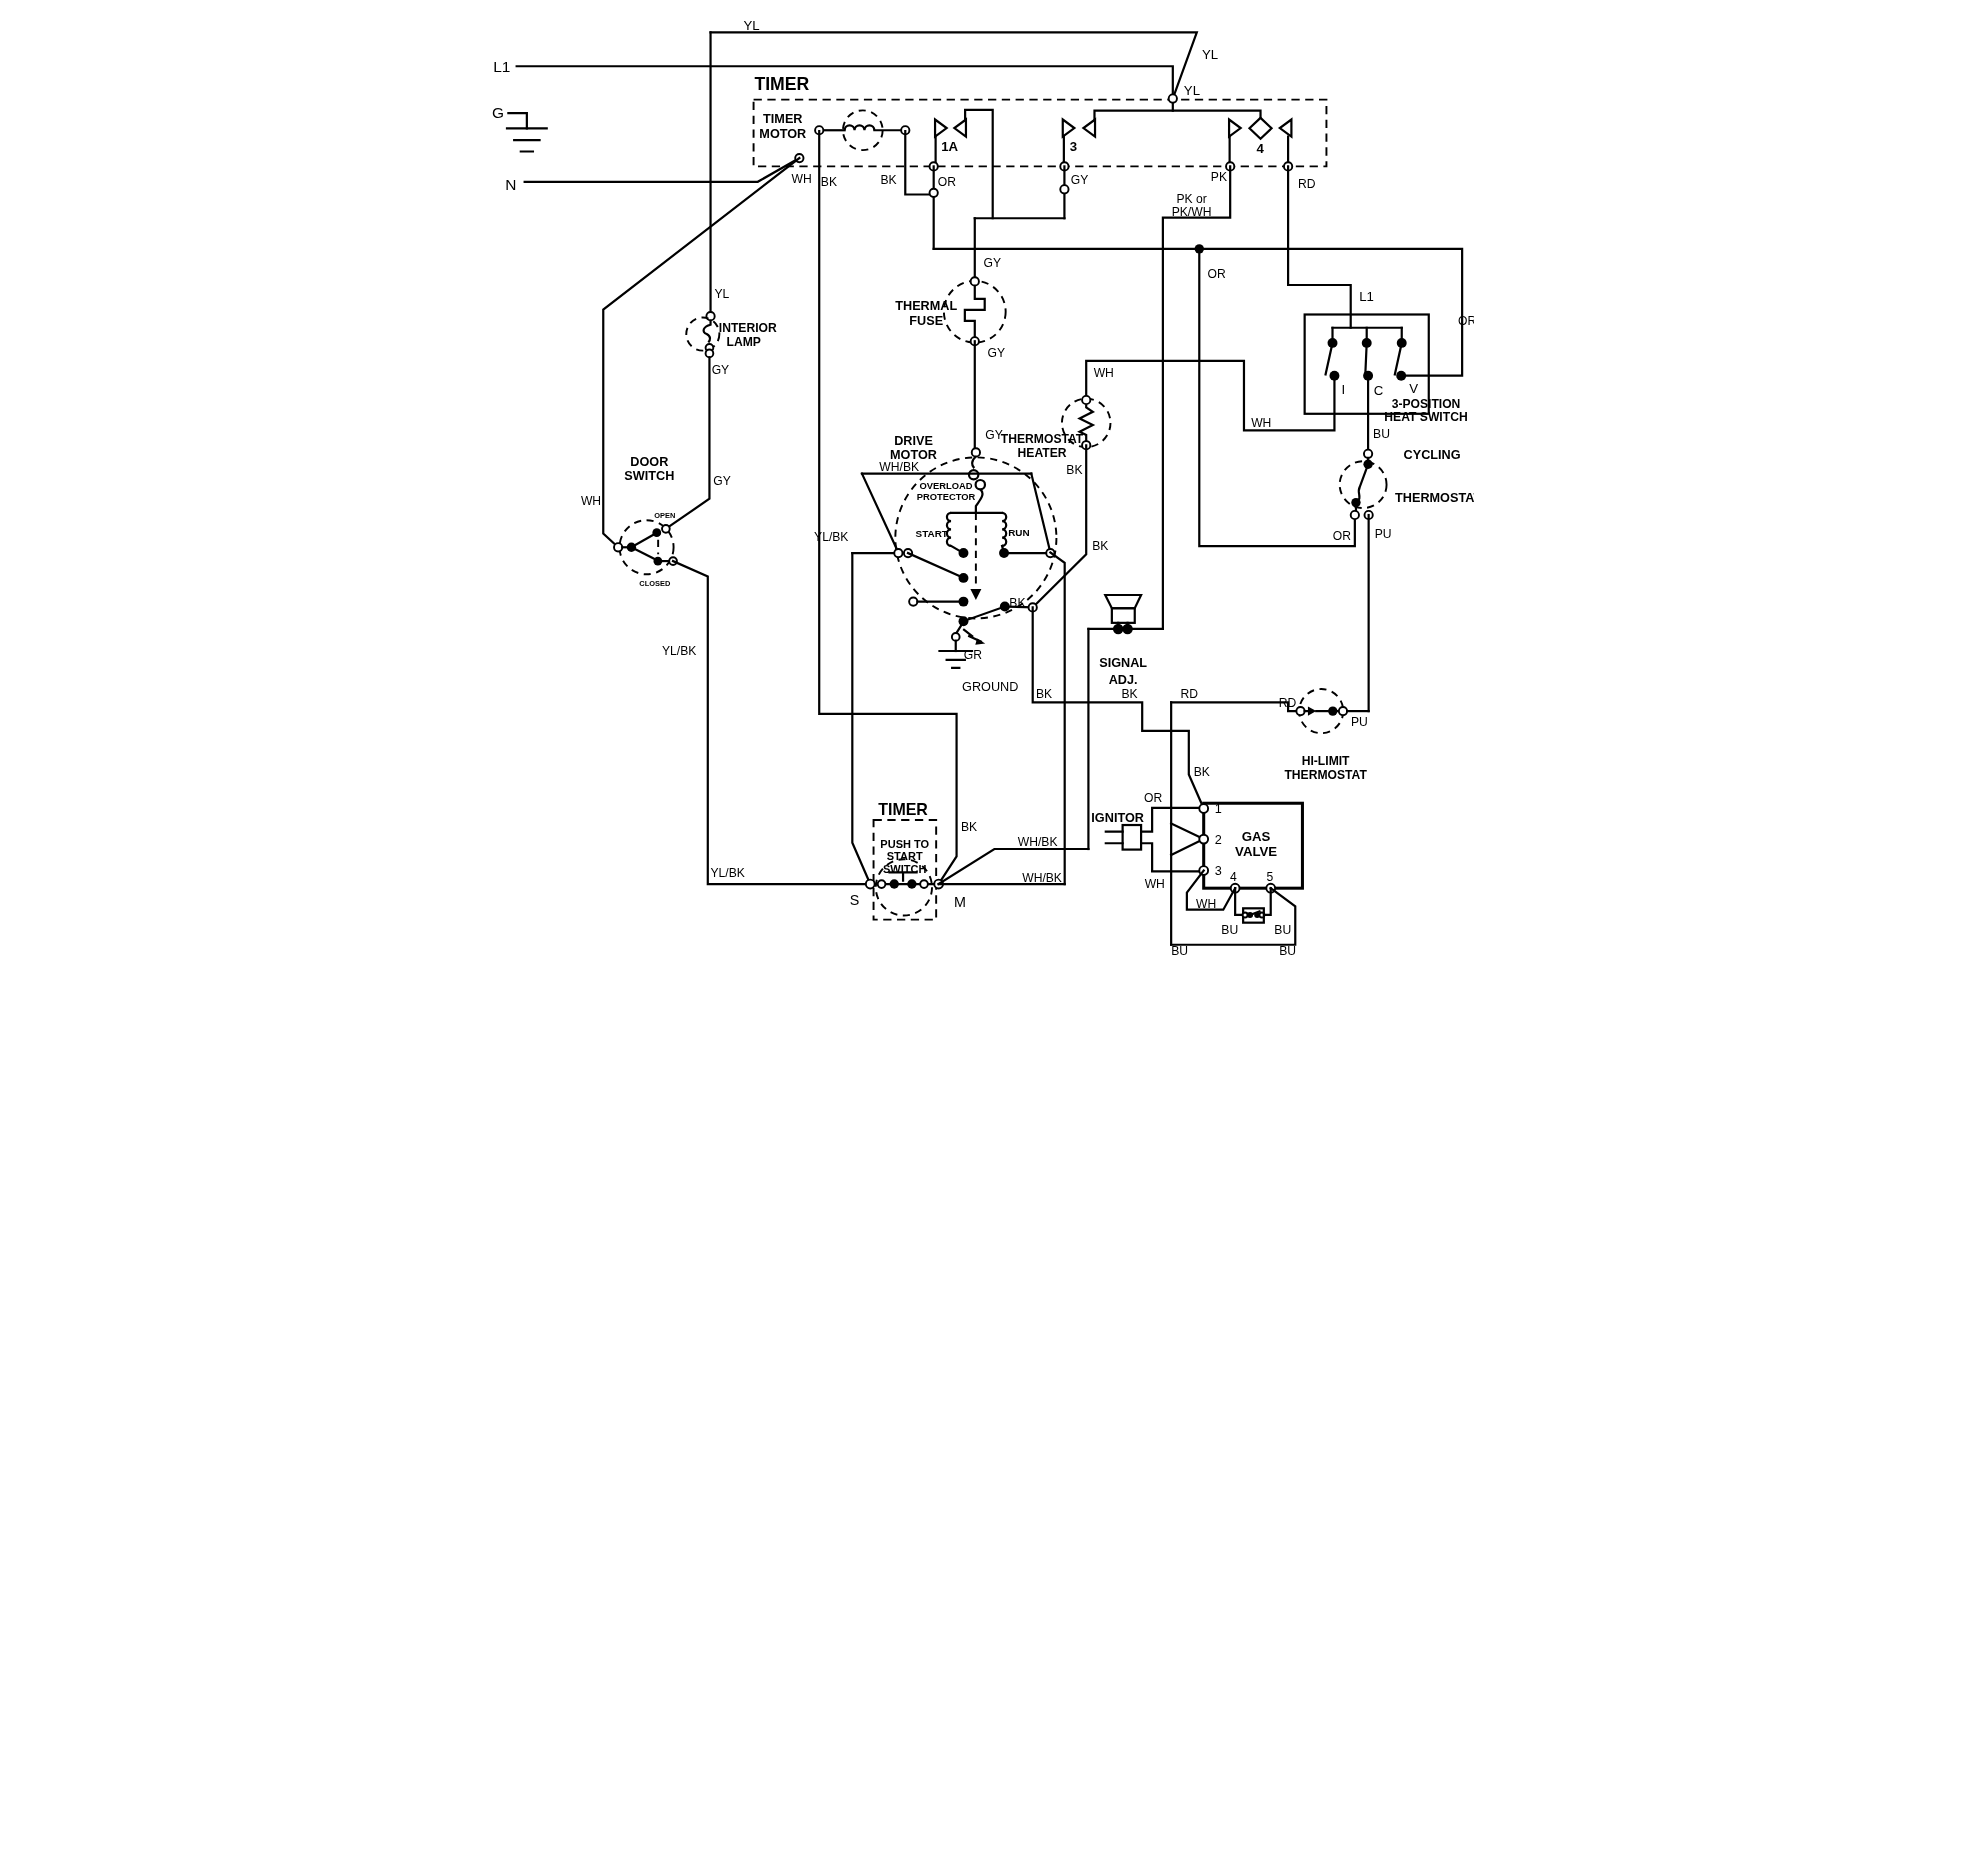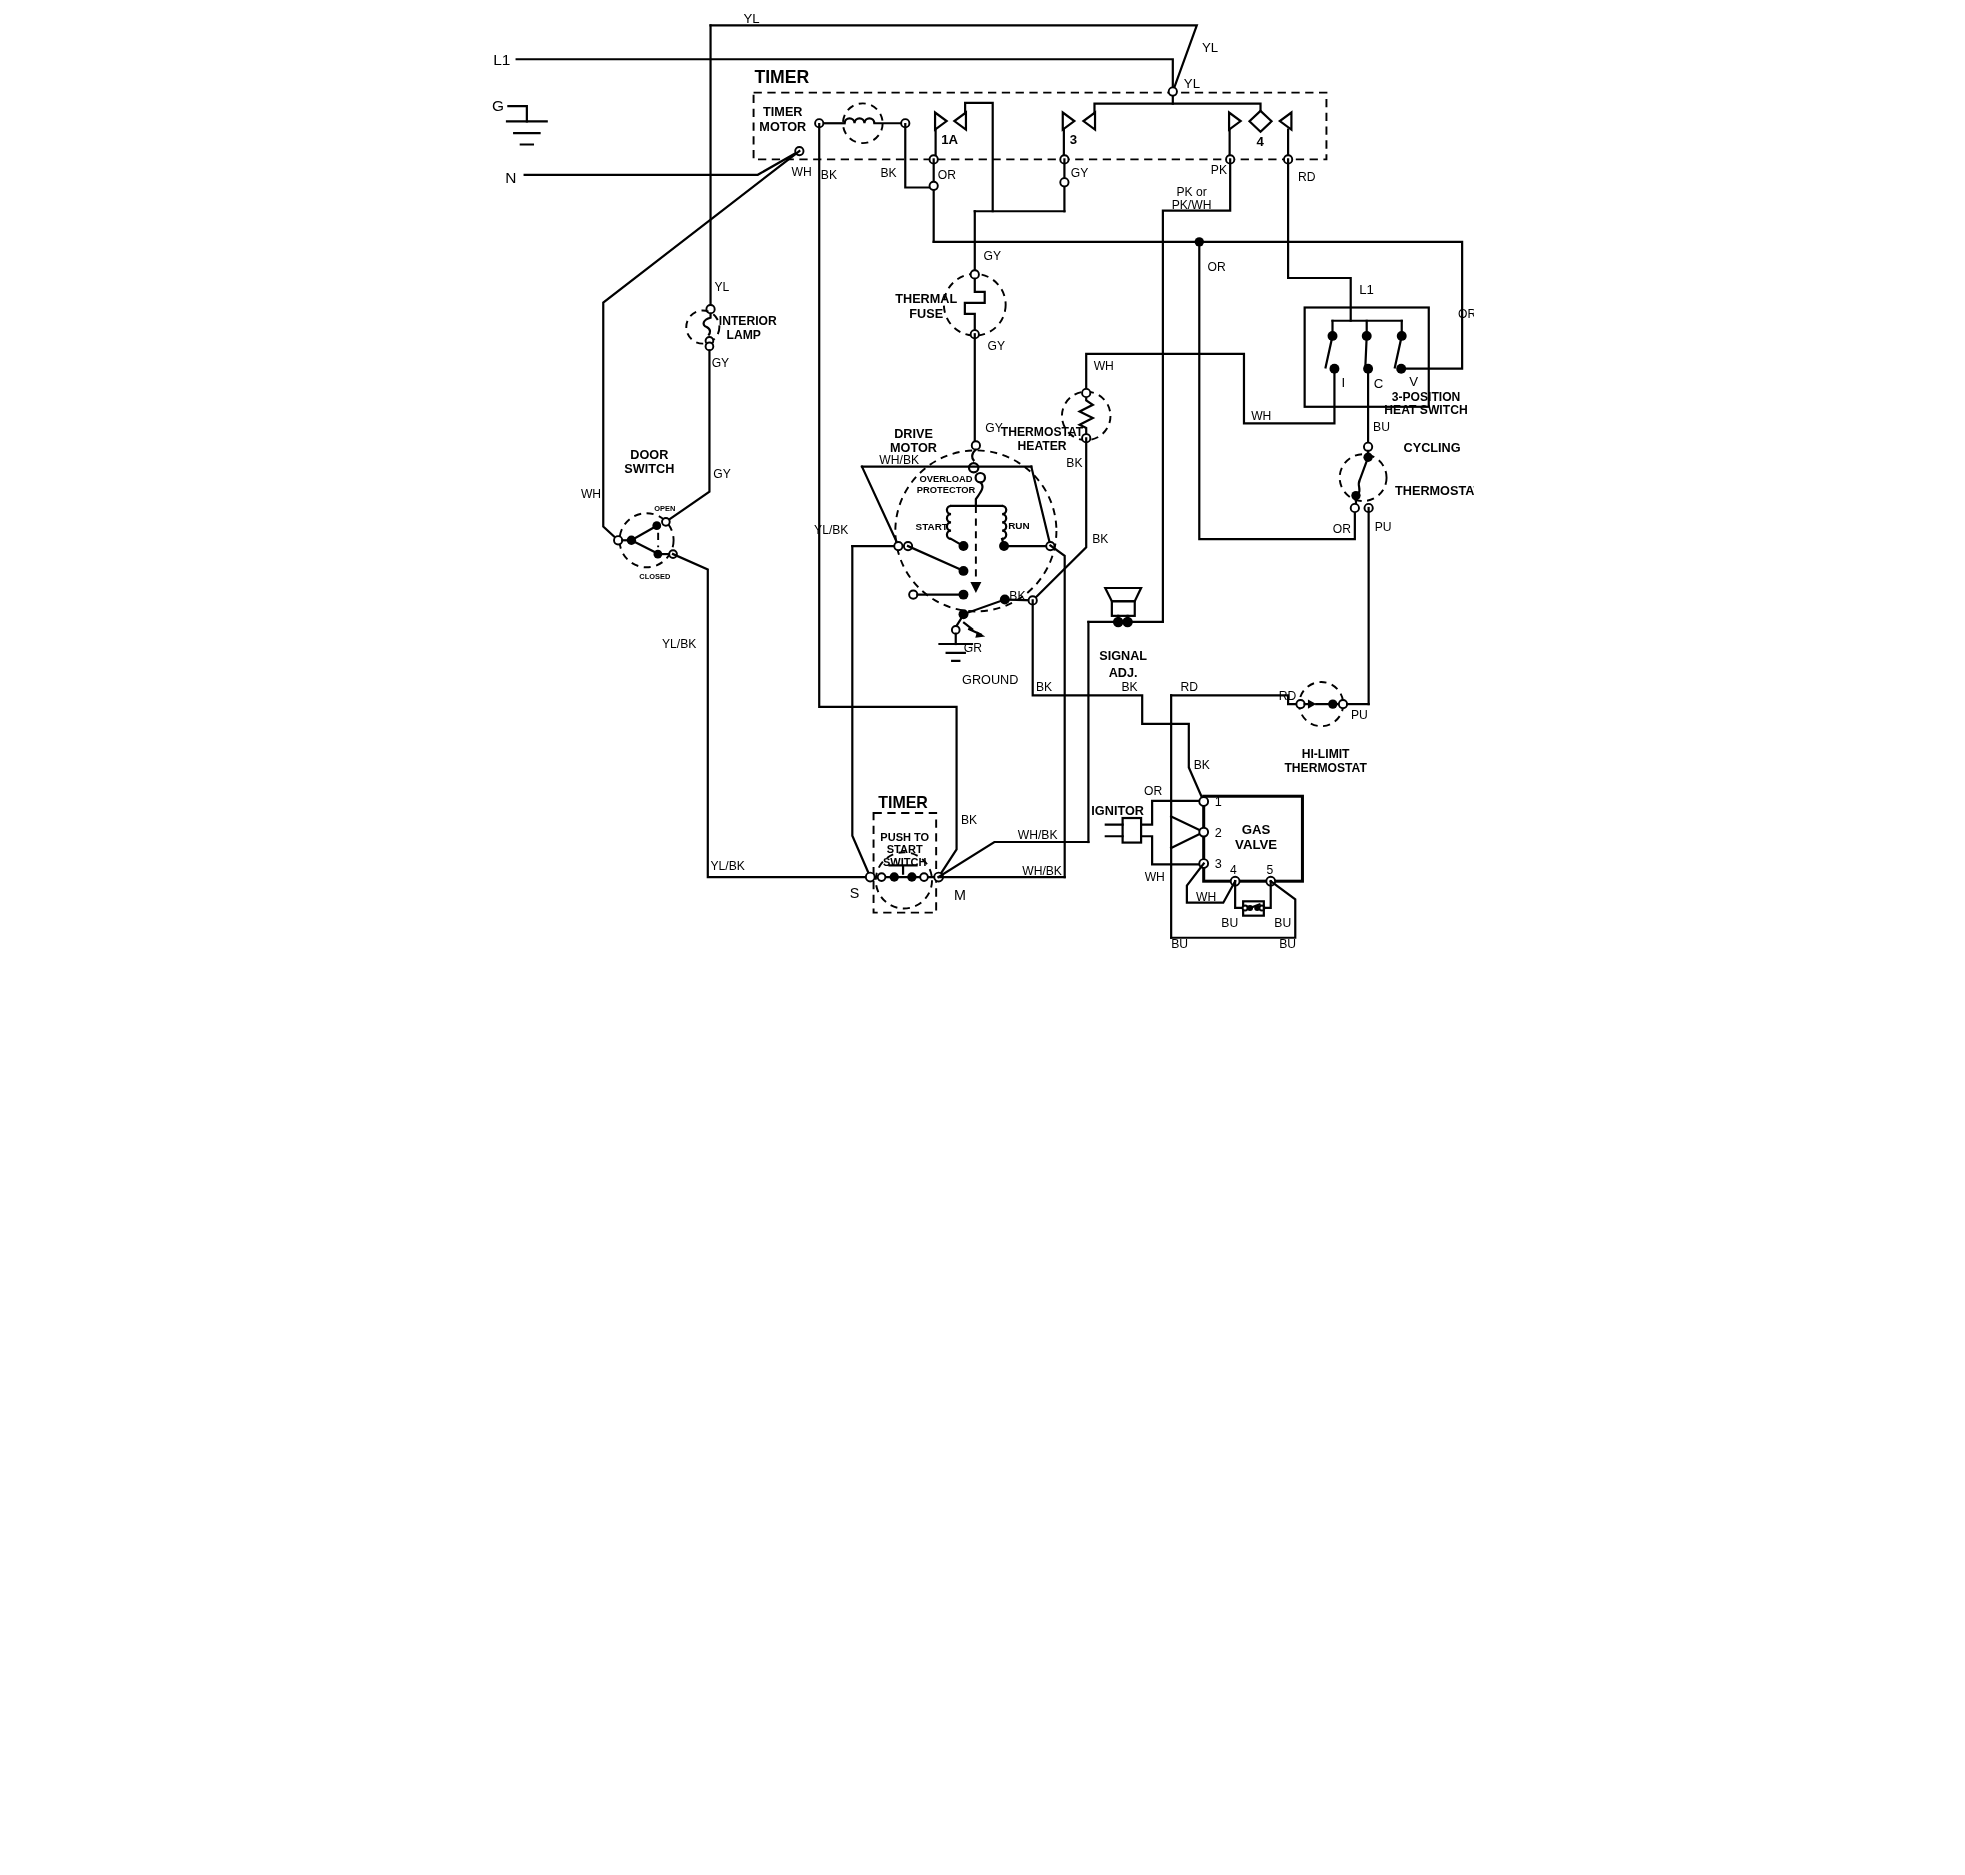--- a/index.html
+++ b/index.html
@@ -1,16 +1,16 @@
 <!DOCTYPE html>
 <html style="font-size:8.8px"><head>
 <meta charset="utf-8">
 <style>
   html,body{margin:0;padding:0;background:#ffffff;}
-  .page{width:100%;max-width:983px;margin:11px auto;}
+  .page{width:100%;max-width:983px;margin:18px auto;}
   svg{display:block;width:100%;height:auto;background:#fff;}
   .wire{stroke:#000;stroke-width:8;fill:none;stroke-linecap:square;stroke-linejoin:miter;}
   .thick{stroke:#000;stroke-width:11;fill:none;}
   .dash{stroke:#000;stroke-width:7;fill:none;stroke-dasharray:30 20;}
   .dashc{stroke:#000;stroke-width:7;fill:none;stroke-dasharray:26 20;}
   .term{fill:#fff;stroke:#000;stroke-width:7;}
   .dot{fill:#000;stroke:none;}
   .sym{stroke:#000;stroke-width:8;fill:none;}
   .symf{fill:#000;stroke:none;}
   text{font-family:"Liberation Sans","DejaVu Sans",sans-serif;fill:#000;letter-spacing:0px;}

